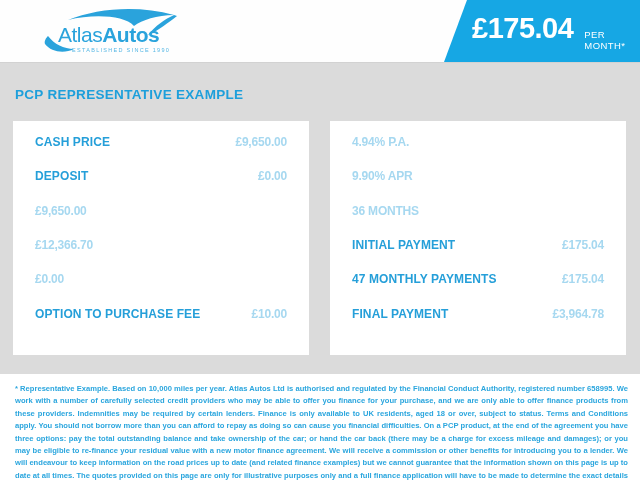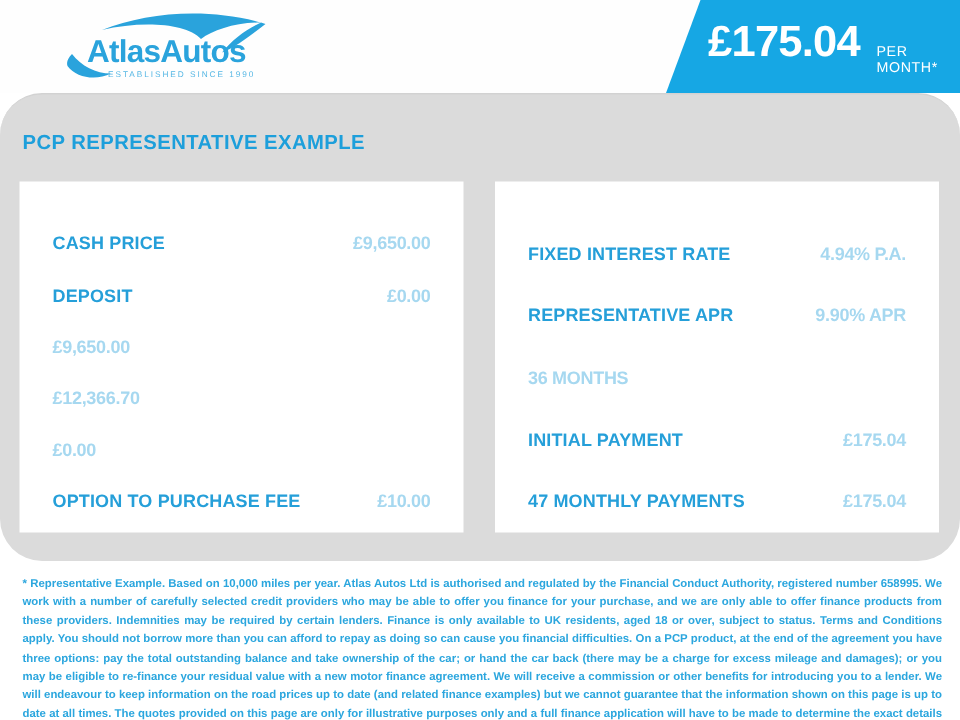--- a/index.html
+++ b/index.html
@@ -28,21 +28,21 @@
     width: 145px; height: 52px;
   }
   .logo-text {
     position: absolute;
     left: 20px; top: 17px;
     font-size: 21px;
     color: #2aa3dc;
     letter-spacing: -0.5px;
     white-space: nowrap;
   }
-  .logo-text .regular { font-weight: 700; }
+  .logo-text .regular { font-weight: 400; }
   .logo-text .bold { font-weight: 800; }
   .logo-tagline {
     position: absolute;
     left: 34px; top: 41px;
     font-size: 5.5px;
     letter-spacing: 1.3px;
     color: #56b7e4;
     white-space: nowrap;
   }
   .price-banner {
@@ -68,21 +68,20 @@
     font-weight: 400;
     letter-spacing: 0.4px;
     margin-left: 11px;
   }
 
   
   .gray-section {
     height: 312px;
     background: #dbdbdb;
     border-top: 1px solid #d2d2d2;
-    border-radius: 28px;
   }
   .section-title {
     padding: 25px 15px 0 15px;
     font-size: 13.5px;
     font-weight: 700;
     letter-spacing: 0.3px;
     color: #1d9fdb;
     line-height: 14px;
   }
   .cards {
@@ -94,21 +93,21 @@
     flex: 1;
     height: 234px;
     background: #ffffff;
     padding: 14px 22px;
     display: flex;
     flex-direction: column;
   }
   .finance-row {
     flex: 1;
     display: flex;
-    align-items: flex-end;
+    align-items: flex-start;
     justify-content: space-between;
   }
   .finance-label {
     font-size: 12px;
     font-weight: 700;
     letter-spacing: 0.1px;
     color: #259fd9;
     white-space: nowrap;
   }
   .finance-value {
@@ -180,37 +179,39 @@
         <span class="finance-value">£0.00</span>
       </div>
       <div class="finance-row">
         <span class="finance-label">OPTION TO PURCHASE FEE</span>
         <span class="finance-value">£10.00</span>
       </div>
     </div>
 
     <div class="card">
       <div class="finance-row">
-        <span class="finance-label">FIXED INTEREST RATE</span>
         <span class="finance-value">4.94% P.A.</span>
       </div>
       <div class="finance-row">
-        <span class="finance-label">REPRESENTATIVE APR</span>
         <span class="finance-value">9.90% APR</span>
       </div>
       <div class="finance-row">
         <span class="finance-value">36 MONTHS</span>
       </div>
       <div class="finance-row">
         <span class="finance-label">INITIAL PAYMENT</span>
         <span class="finance-value">£175.04</span>
       </div>
       <div class="finance-row">
         <span class="finance-label">47 MONTHLY PAYMENTS</span>
         <span class="finance-value">£175.04</span>
+      </div>
+      <div class="finance-row">
+        <span class="finance-label">FINAL PAYMENT</span>
+        <span class="finance-value">£3,964.78</span>
       </div>
     </div>
 
   </div>
 </div>
 
 <div class="footer">
   <div class="footnote">* Representative Example. Based on 10,000 miles per year. Atlas Autos Ltd is authorised and regulated by the Financial Conduct Authority, registered number 658995. We work with a number of carefully selected credit providers who may be able to offer you finance for your purchase, and we are only able to offer finance products from these providers. Indemnities may be required by certain lenders. Finance is only available to UK residents, aged 18 or over, subject to status. Terms and Conditions apply. You should not borrow more than you can afford to repay as doing so can cause you financial difficulties. On a PCP product, at the end of the agreement you have three options: pay the total outstanding balance and take ownership of the car; or hand the car back (there may be a charge for excess mileage and damages); or you may be eligible to re-finance your residual value with a new motor finance agreement. We will receive a commission or other benefits for introducing you to a lender. We will endeavour to keep information on the road prices up to date (and related finance examples) but we cannot guarantee that the information shown on this page is up to date at all times. The quotes provided on this page are only for illustrative purposes only and a full finance application will have to be made to determine the exact details (all applications are subject to an underwriting decision and are subject to status). Atlas Autos Ltd acts as a credit broker and not a lender. Address: 7 Harwich Road, Manningtree, CO11 1ND</div>
 </div>
 

